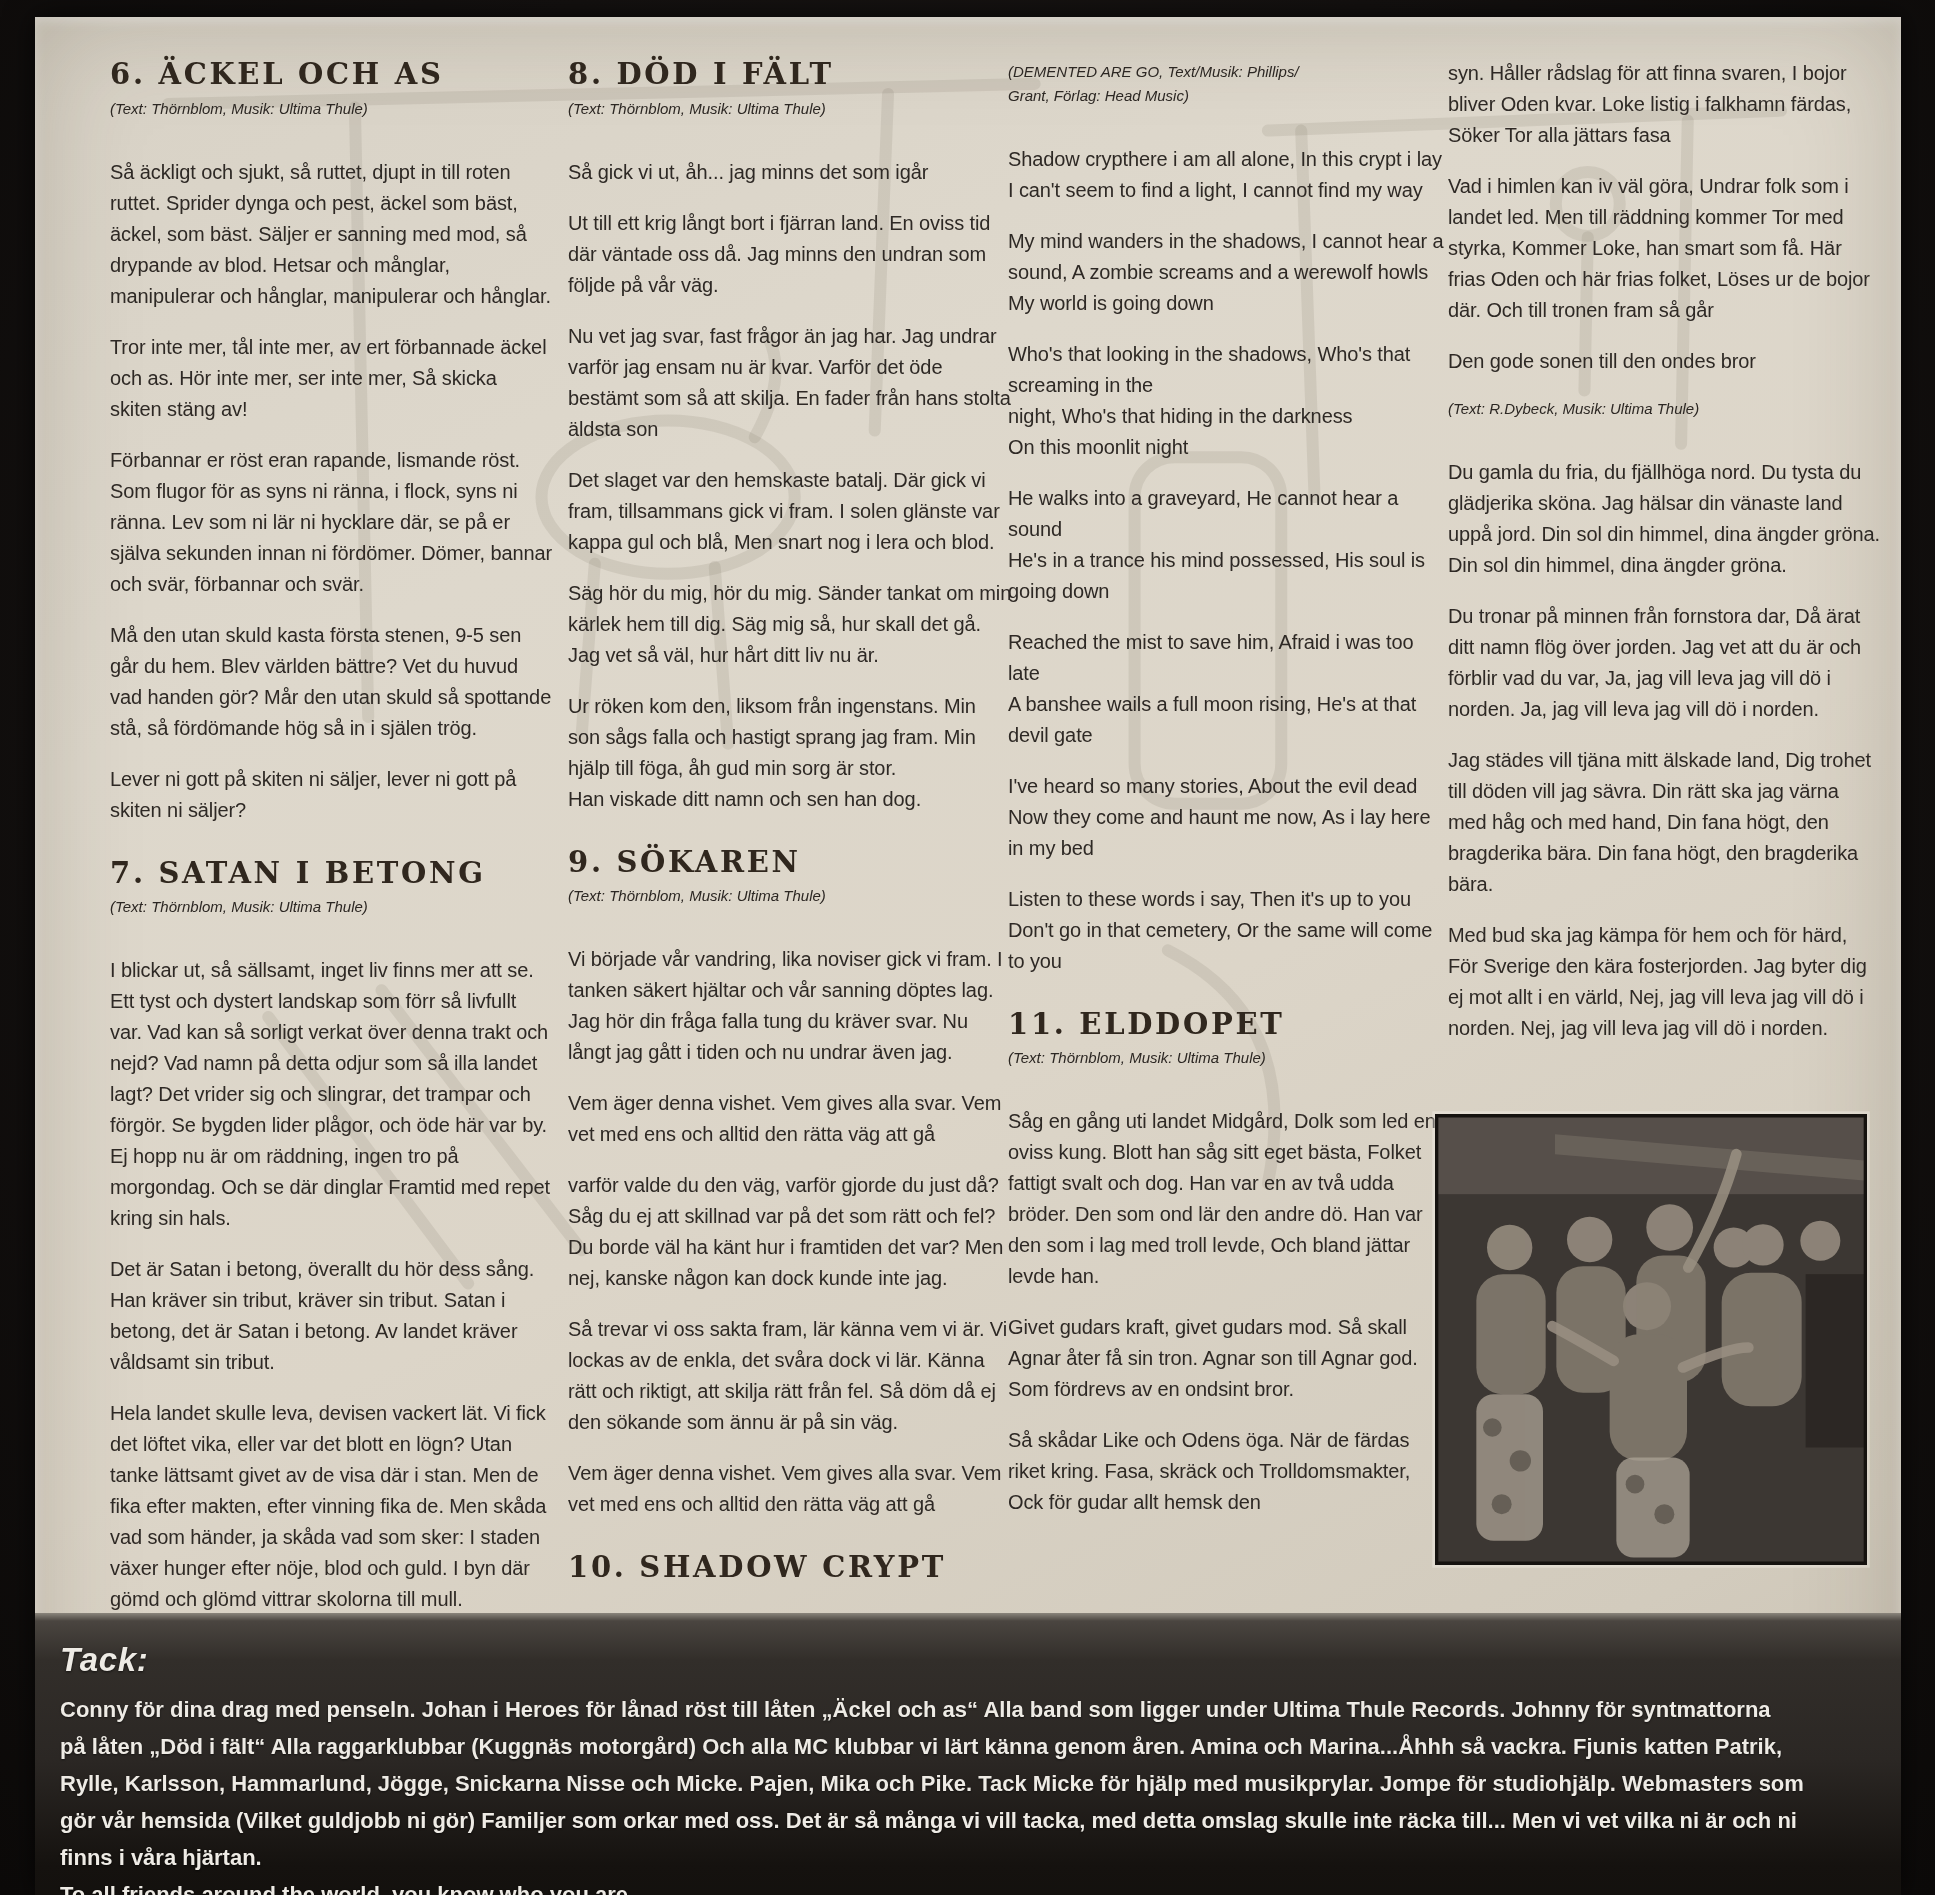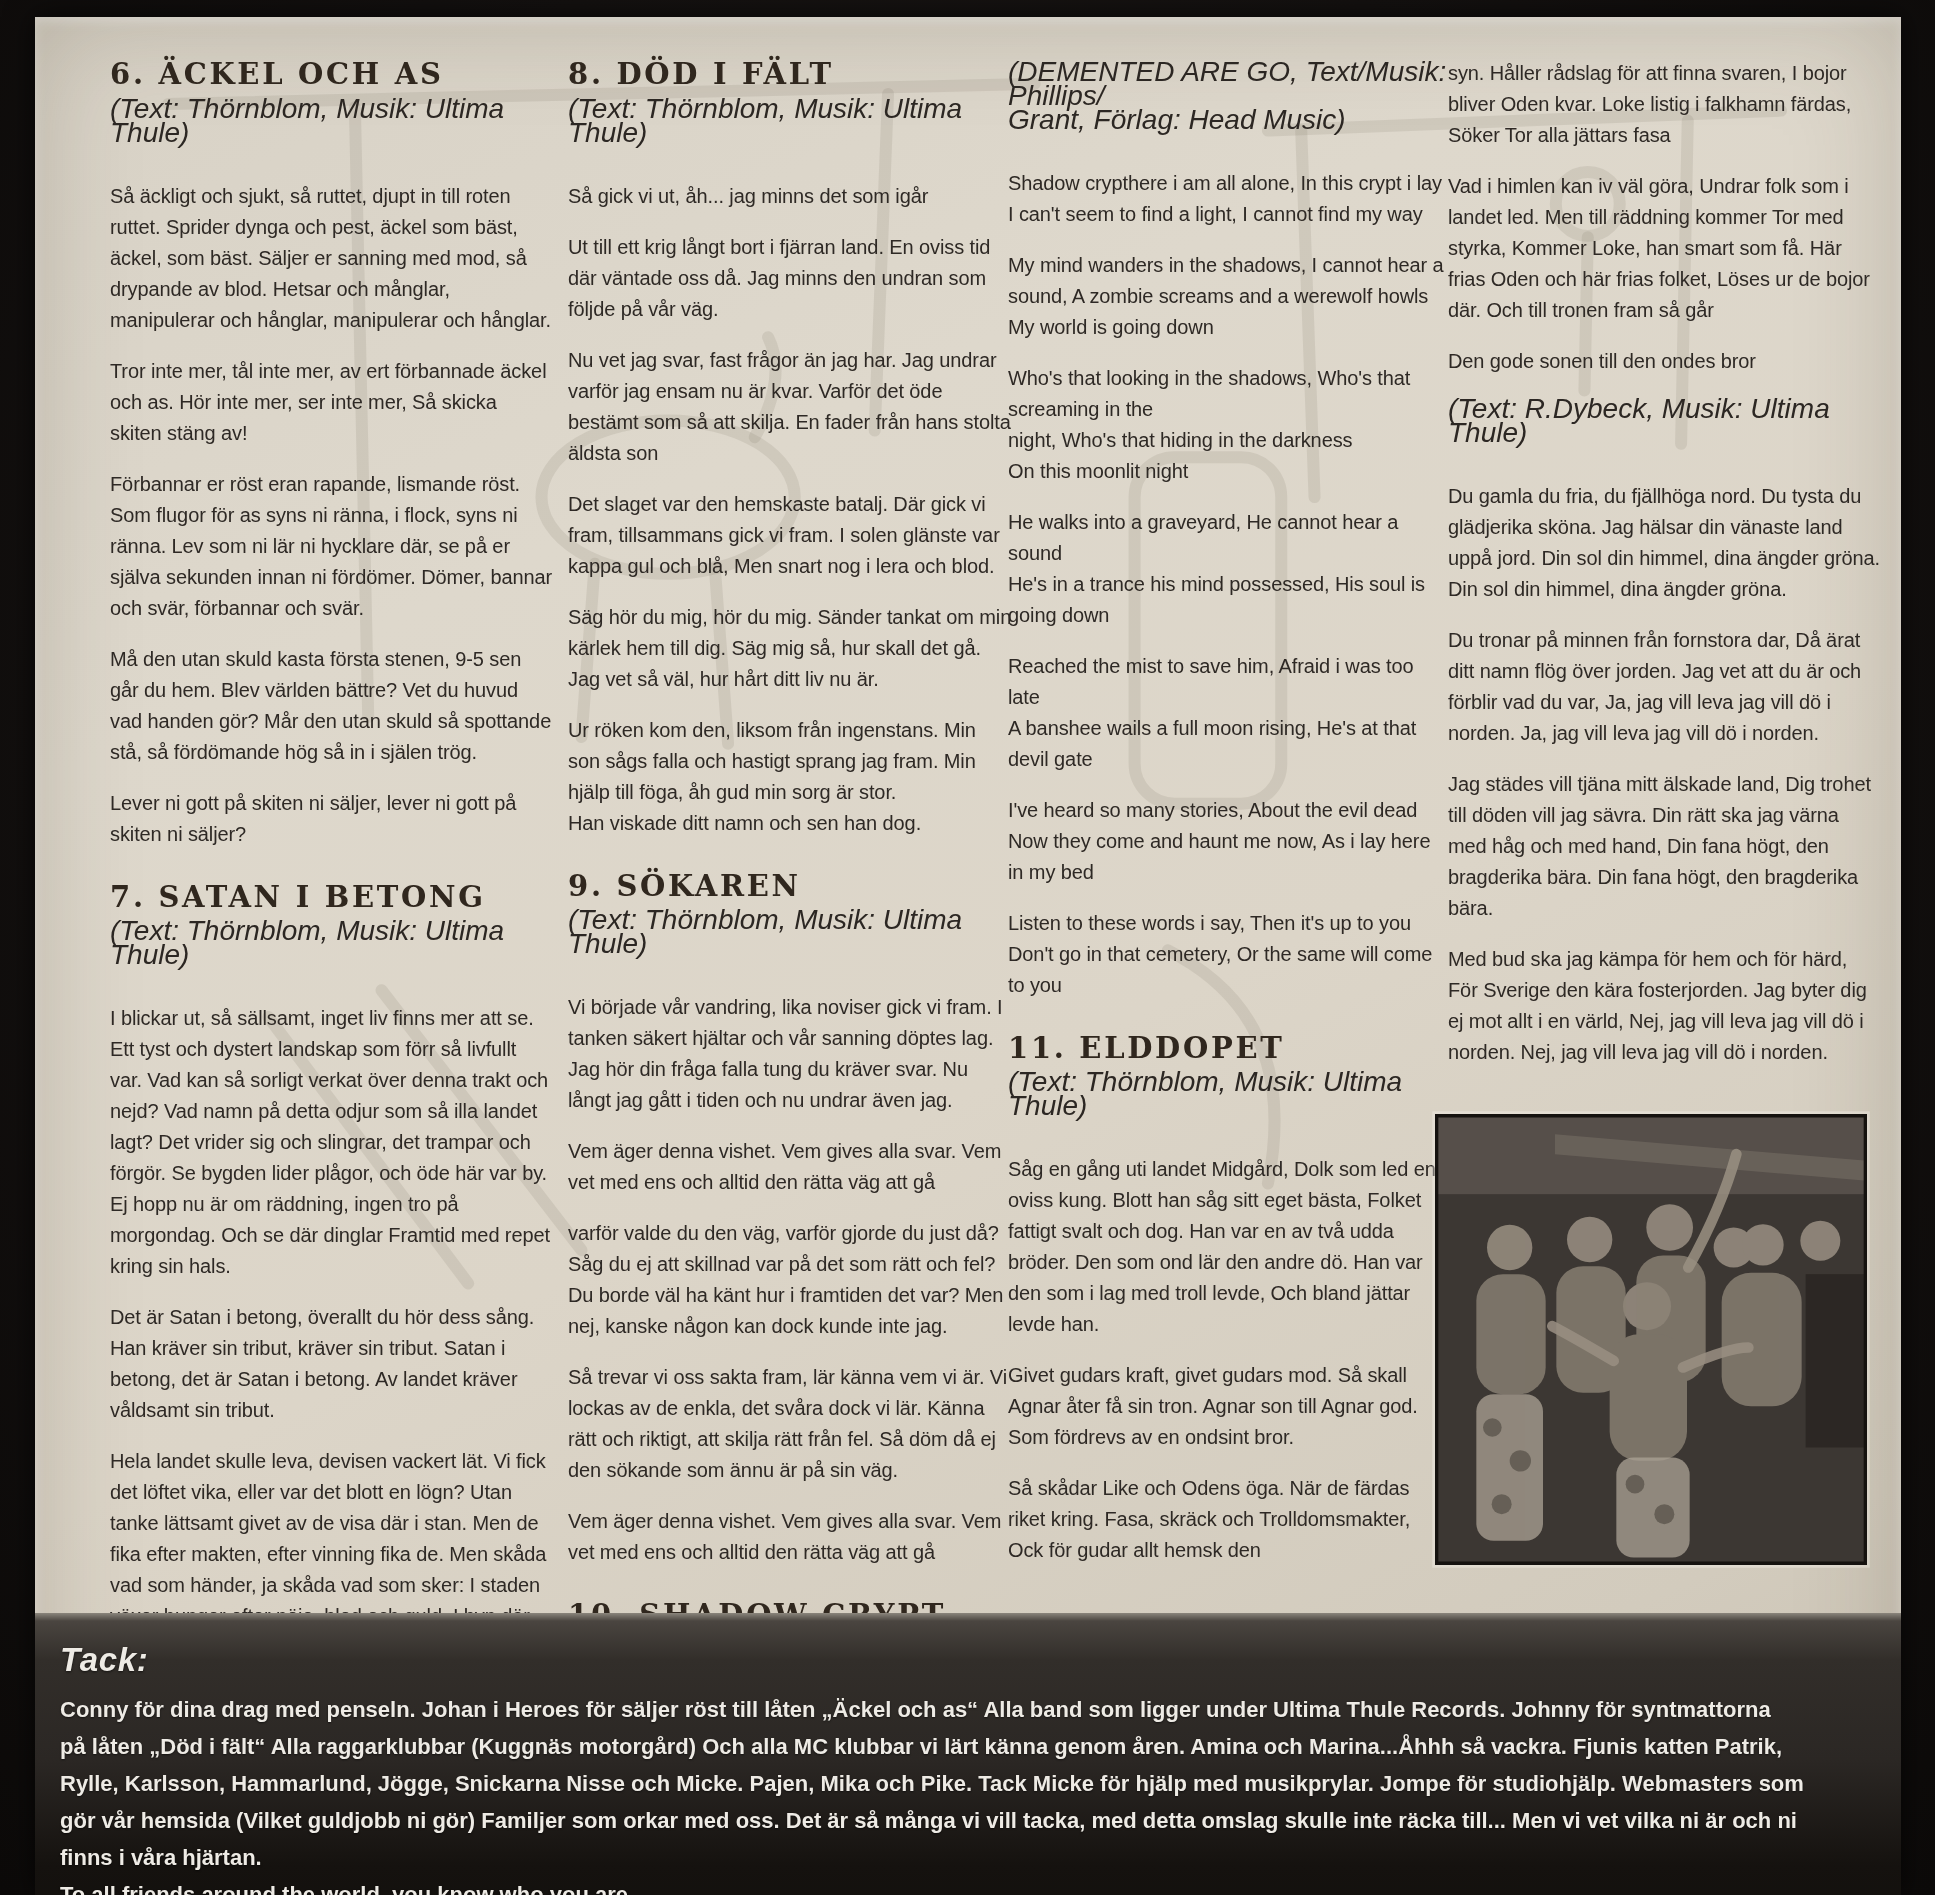--- a/index.html
+++ b/index.html
@@ -5,21 +5,21 @@
   html,body{margin:0;padding:0;background:#0e0c0a;}
   .stage{position:relative;width:1936px;height:1896px;overflow:hidden;
          background:radial-gradient(ellipse at 50% 40%, #1d1916 0%, #141110 55%, #0c0a09 100%);
          font-family:"Liberation Sans", sans-serif;}
   .paper{position:absolute;left:35px;top:17.3px;width:1866px;height:1878px;
          background:linear-gradient(155deg,#d8d2c6 0%,#ded8cc 28%,#dcd5c8 55%,#d2cbbd 85%,#c9c1b2 100%);
          box-shadow:inset 0 0 107px rgba(60,48,34,.22), inset 0 4px 12px rgba(255,255,255,.5), 0 0 27px rgba(0,0,0,.7);}
   .sketch{position:absolute;left:0;top:0;pointer-events:none;}
   .col{position:absolute;color:#2e2925;}
   .para{font-size:20px;line-height:31px;margin:0 0 20px;white-space:pre-line;letter-spacing:-0.1px;color:#2e2925;}
-  .credit{font-style:italic;font-size:28px;line-height:24px;margin:1.3px 0 36px;white-space:pre-line;color:#2c2723;}
+  .credit{font-style:italic;font-size:15px;line-height:24px;margin:1.3px 0 36px;white-space:pre-line;color:#2c2723;}
   .heading{font-family:"DejaVu Serif", serif;font-weight:bold;font-size:29px;line-height:33px;
            letter-spacing:2.7px;color:#30271e;margin:31px 0 5.3px;}
   .heading:first-child{margin-top:0;}
   .photo{position:absolute;left:1400px;top:1097px;width:432px;height:451px;
          background:#3c3733;box-shadow:0 0 0 2.7px rgba(250,247,240,.35), inset 0 0 60px rgba(0,0,0,.75);}
   .thanks{position:absolute;left:0;top:1596px;width:100%;height:366px;
           background:linear-gradient(180deg,#8a857c 0px,#4a4540 8px,#322e2a 47px,#2b2724 147px,#15120f 253px,#0f0d0b 100%);
           color:#eeebe5;}
   .thanks-title{font-weight:bold;font-style:italic;font-size:33px;letter-spacing:0.7px;
                 margin:28px 0 12px 25px;text-shadow:0 1.3px 2.7px rgba(0,0,0,.6);}
@@ -158,21 +158,21 @@
             <circle cx="344" cy="600" r="15"></circle>
         </g>
         <rect x="556" y="240" width="92" height="260" fill="#2a2622" opacity="0.9"></rect>
         <rect width="648" height="676" fill="none" stroke="#15120f" stroke-width="10"></rect>
       </svg>
     </div>
 
     <div class="thanks">
       <div class="thanks-title">Tack:</div>
       <div id="thanks-lines">
-          <div class="thanks-line">Conny för dina drag med penseln. Johan i Heroes för säljer röst till låten „Äckel och as“ Alla band som ligger under Ultima Thule Records. Johnny för syntmattorna</div>
+          <div class="thanks-line">Conny för dina drag med penseln. Johan i Heroes för lånad röst till låten „Äckel och as“ Alla band som ligger under Ultima Thule Records. Johnny för syntmattorna</div>
           <div class="thanks-line">på låten „Död i fält“ Alla raggarklubbar (Kuggnäs motorgård) Och alla MC klubbar vi lärt känna genom åren. Amina och Marina...Åhhh så vackra. Fjunis katten Patrik,</div>
           <div class="thanks-line">Rylle, Karlsson, Hammarlund, Jögge, Snickarna Nisse och Micke. Pajen, Mika och Pike. Tack Micke för hjälp med musikprylar. Jompe för studiohjälp. Webmasters som</div>
           <div class="thanks-line">gör vår hemsida (Vilket guldjobb ni gör) Familjer som orkar med oss. Det är så många vi vill tacka, med detta omslag skulle inte räcka till... Men vi vet vilka ni är och ni</div>
           <div class="thanks-line">finns i våra hjärtan.</div>
           <div class="thanks-line">To all friends around the world, you know who you are.</div>
         </div>
     </div>
 
   </div>
 </div>

